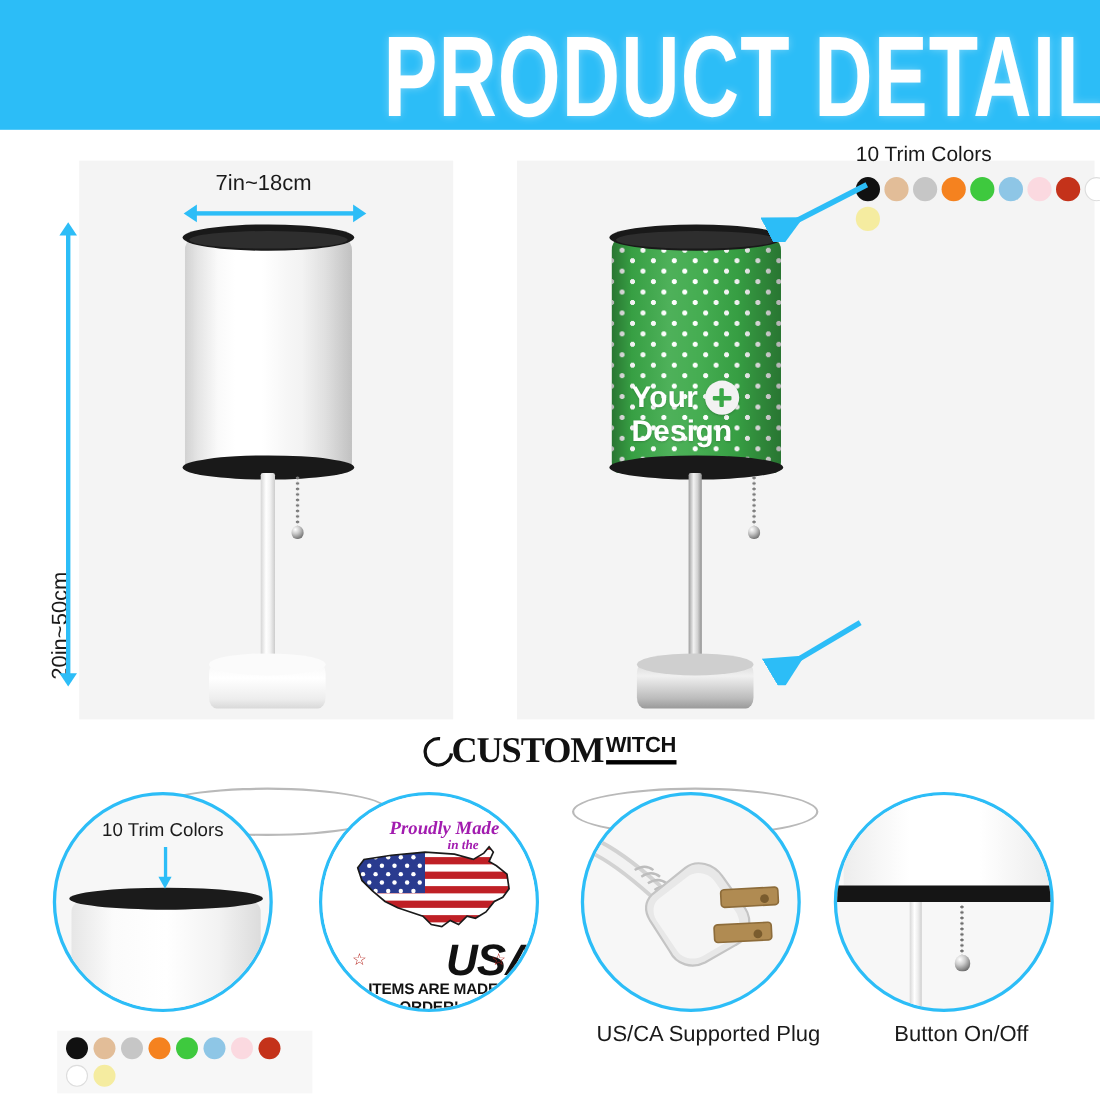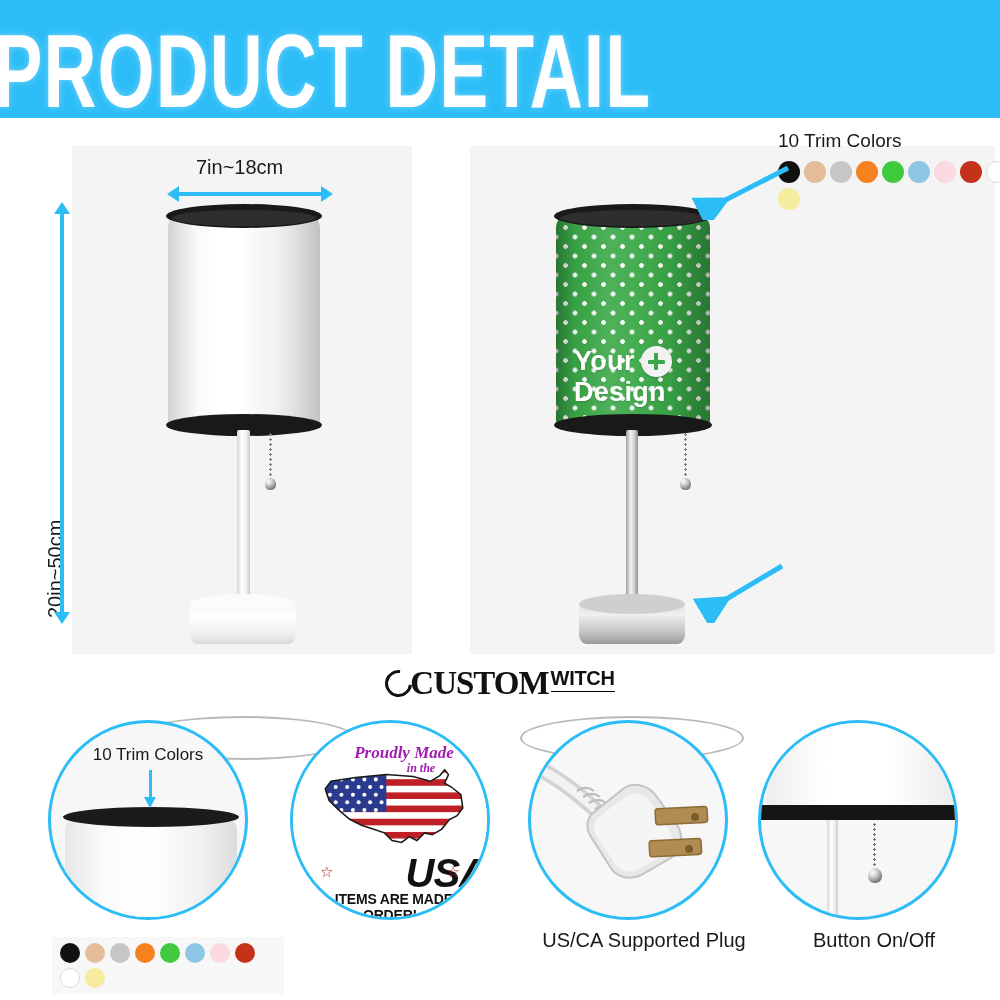--- a/index.html
+++ b/index.html
@@ -13,21 +13,21 @@
   }
 
   
   .banner {
     position: absolute;
     left: 0; top: 0;
     width: 1000px; height: 142px;
     background: #2cbdf7;
     display: flex;
     align-items: center;
-    justify-content: flex-start;
+    justify-content: flex-end;
   }
   .banner-title {
     font-family: "Liberation Sans", sans-serif;
     font-weight: 700;
     font-size: 72px;
     letter-spacing: 1px;
     color: #ffffff;
     transform: scaleY(1.45) scaleX(1.02);
     transform-origin: center center;
     text-shadow: 0 0 6px rgba(255,255,255,.35);
@@ -213,21 +213,21 @@
     border: 3px solid #111111;
     border-right-color: transparent;
     transform: rotate(-38deg);
     margin-right: -3px;
   }
   .logo-custom {
     font-size: 33px; font-weight: 700; letter-spacing: -1px; color: #111111; font-family: Liberation Serif, serif;
   }
   .logo-witch {
     font-size: 20px; font-weight: 700; letter-spacing: -.3px; color: #111111;
-    border-bottom: 1px solid #000000;
+    border-bottom: 4px solid #000000;
     padding-bottom: 1px;
     margin-left: 1px;
     align-self: flex-start;
     margin-top: 2px;
   }
 
   
   .features { position: absolute; left: 0; top: 710px; width: 1000px; height: 290px; }
   .feature { position: absolute; width: 232px; }
   .circle {

